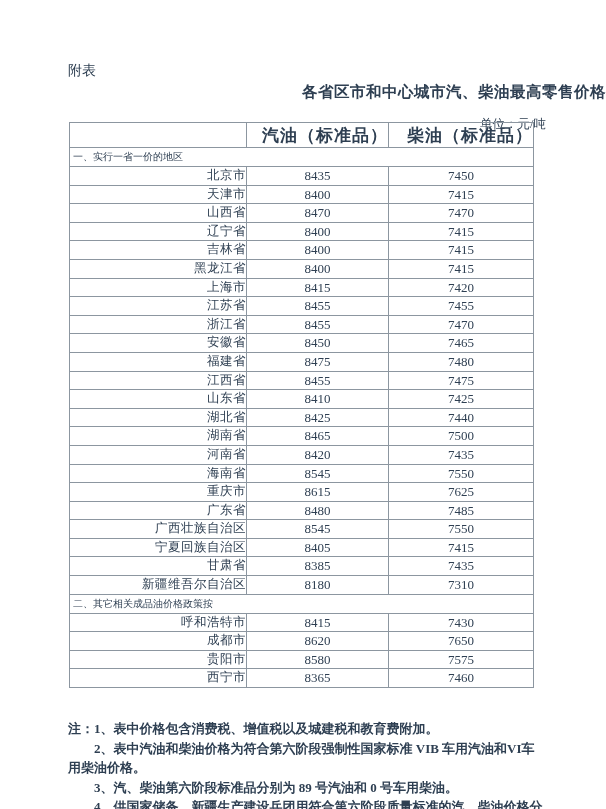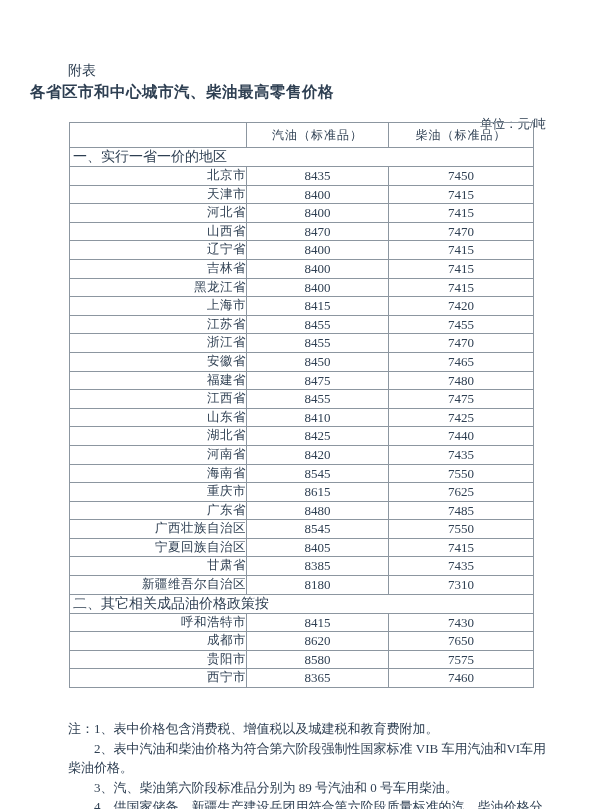--- a/index.html
+++ b/index.html
@@ -26,25 +26,24 @@
     left: 68px;
     top: 22px;
     font-size: 14px;
   }
   .doc-title {
     position: absolute;
     left: 0;
     right: 0;
     top: 42px;
     margin: 0;
-    text-align: left;
+    text-align: right;
     font-size: 15.5px;
     font-weight: bold;
     letter-spacing: 0.5px;
-    padding-left: 30px;
   }
   .unit-line {
     position: absolute;
     right: 60px;
     top: 76px;
     font-size: 12.5px;
   }
   .price-table {
     position: absolute;
     left: 69px;
@@ -57,28 +56,28 @@
   .price-table col.c-gas    { width: 142px; }
   .price-table col.c-diesel { width: 145px; }
   .price-table th, .price-table td {
     border: 1px solid #8c96a0;
     padding: 0;
     overflow: hidden;
     white-space: nowrap;
   }
   .price-table thead th {
     height: 24px;
-    font-size: 12px;
-    font-weight: normal;
-    text-align: center;
+    font-size: 17px;
+    font-weight: bold;
+    text-align: right;
     letter-spacing: 1px;
   }
   .section-row td {
     height: 18px;
-    font-size: 14px;
+    font-size: 10px;
     text-align: left;
     padding-left: 3px;
     line-height: 18px;
   }
   .data-row td {
     height: 17.6px;
     line-height: 17.6px;
     font-size: 13px;
     text-align: center;
   }
@@ -92,20 +91,21 @@
     position: absolute;
     left: 68px;
     top: 679px;
     width: 479px;
     font-size: 13px;
     line-height: 1.5;
   }
   .note {
     margin: 0;
     text-indent: 2em;
+    font-weight: bold;
   }
   .note-first {
     text-indent: 0;
   }
 </style>
 </head>
 <body>
 
 <div class="page">
 
@@ -136,25 +136,20 @@
           <td class="td-region">北京市</td>
           <td class="td-num">8435</td>
           <td class="td-num">7450</td>
         </tr>
         <tr class="data-row">
           <td class="td-region">天津市</td>
           <td class="td-num">8400</td>
           <td class="td-num">7415</td>
         </tr>
         <tr class="data-row">
-          <td class="td-region">河北省</td>
-          <td class="td-num">8400</td>
-          <td class="td-num">7415</td>
-        </tr>
-        <tr class="data-row">
           <td class="td-region">山西省</td>
           <td class="td-num">8470</td>
           <td class="td-num">7470</td>
         </tr>
         <tr class="data-row">
           <td class="td-region">辽宁省</td>
           <td class="td-num">8400</td>
           <td class="td-num">7415</td>
         </tr>
         <tr class="data-row">
@@ -199,20 +194,25 @@
         </tr>
         <tr class="data-row">
           <td class="td-region">山东省</td>
           <td class="td-num">8410</td>
           <td class="td-num">7425</td>
         </tr>
         <tr class="data-row">
           <td class="td-region">湖北省</td>
           <td class="td-num">8425</td>
           <td class="td-num">7440</td>
+        </tr>
+        <tr class="data-row">
+          <td class="td-region">湖南省</td>
+          <td class="td-num">8465</td>
+          <td class="td-num">7500</td>
         </tr>
         <tr class="data-row">
           <td class="td-region">河南省</td>
           <td class="td-num">8420</td>
           <td class="td-num">7435</td>
         </tr>
         <tr class="data-row">
           <td class="td-region">海南省</td>
           <td class="td-num">8545</td>
           <td class="td-num">7550</td>

